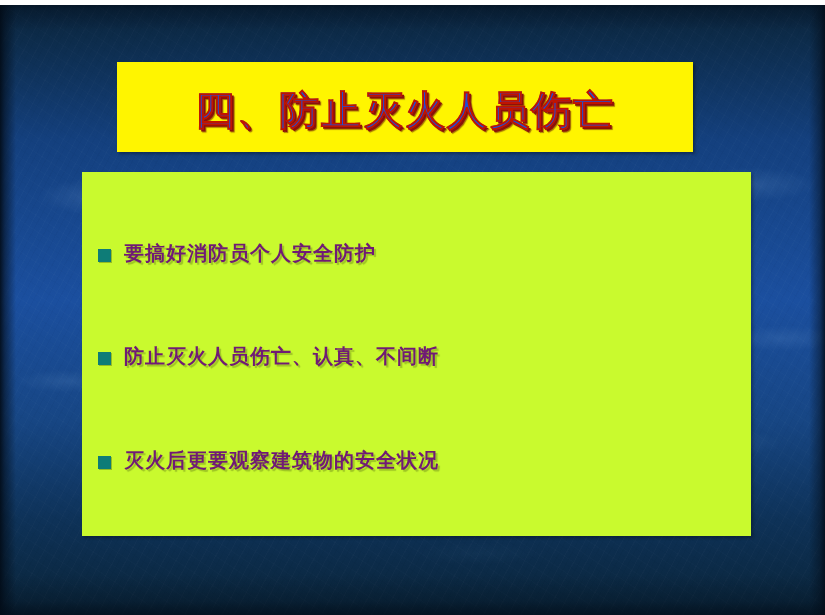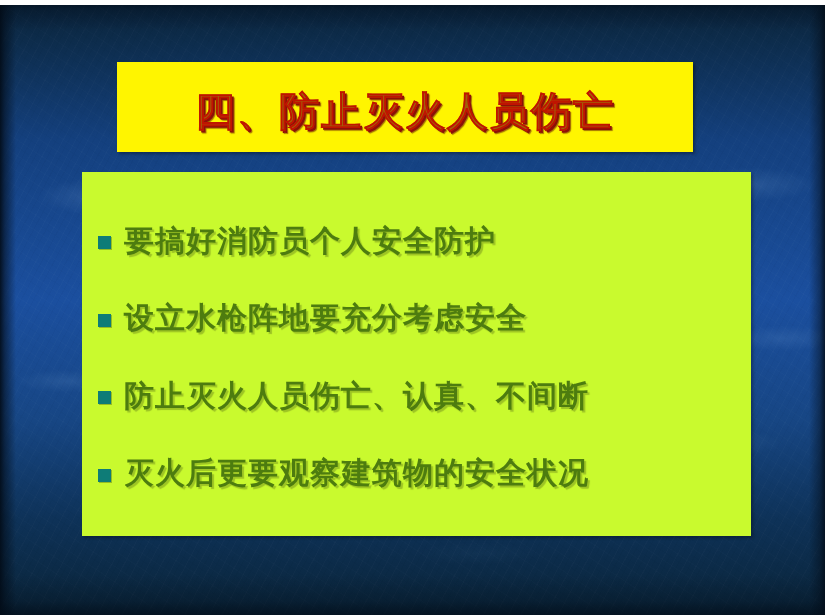--- a/index.html
+++ b/index.html
@@ -108,22 +108,22 @@
     height: 90px;
     background: #FFF500;
     box-sizing: border-box;
     display: flex;
     align-items: center;
     justify-content: center;
     box-shadow: 2px 2px 3px rgba(0,0,0,.35);
     z-index: 10;
   }
   .title-text {
-    color: #a16207;
-    font-family: Liberation Sans, sans-serif;
+    color: #1d4ed8;
+    font-family: Liberation Serif, serif;
     font-size: 40px;
     font-weight: bold;
     letter-spacing: 2px;
     line-height: 1;
     white-space: nowrap;
     text-shadow:
        2px 2px 0 #8d1008,
        3px 3px 1px rgba(90,8,4,.55);
     margin-top: 8px;
     -webkit-text-stroke: 0.6px #c01400;
@@ -153,23 +153,23 @@
   }
   .bullet-marker {
     flex: 0 0 auto;
     width: 13px;
     height: 13px;
     background: #0E7C77;
     margin-top: 4px;
     box-shadow: 1px 1px 0 rgba(0,0,0,.25);
   }
   .bullet-text {
-    color: #4d7c0f;
+    color: #701a75;
     font-family: "DejaVu Sans", "Liberation Sans", sans-serif;
-    font-size: 30px;
+    font-size: 20px;
     font-weight: bold;
     line-height: 1.15;
     letter-spacing: 1px;
     white-space: nowrap;
     text-shadow: 2px 2px 1px rgba(0,0,0,.22);
   }
 </style>
 </head>
 <body>
 
@@ -185,24 +185,20 @@
     <div class="title-text">四、防止灭火人员伤亡</div>
   </div>
 
   <div class="content-box">
 
     <div class="bullet-row">
       <span class="bullet-marker"></span>
       <span class="bullet-text">要搞好消防员个人安全防护</span>
     </div>
 
-    <div class="bullet-row">
-      <span class="bullet-marker"></span>
-      <span class="bullet-text">设立水枪阵地要充分考虑安全</span>
-    </div>
 
     <div class="bullet-row">
       <span class="bullet-marker"></span>
       <span class="bullet-text">防止灭火人员伤亡、认真、不间断</span>
     </div>
 
     <div class="bullet-row">
       <span class="bullet-marker"></span>
       <span class="bullet-text">灭火后更要观察建筑物的安全状况</span>
     </div>

